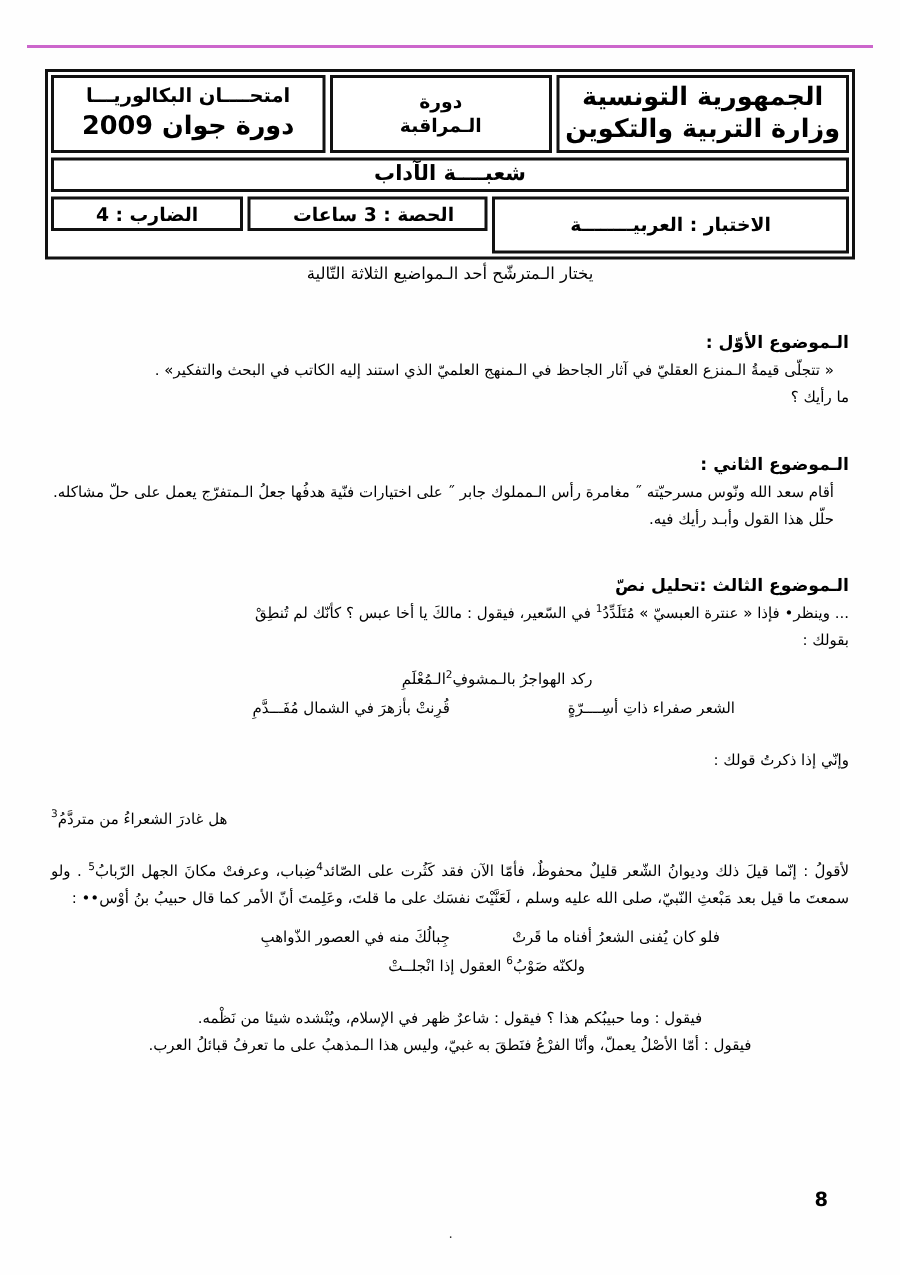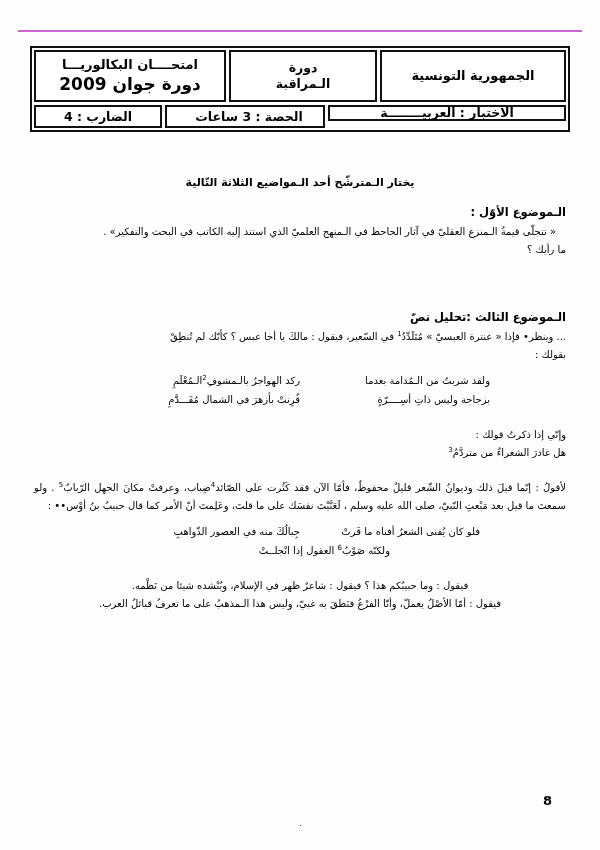--- a/index.html
+++ b/index.html
@@ -65,55 +65,55 @@
     box-sizing: border-box;
   }
 
   .hdr-cell .ln {
     display: block;
     white-space: nowrap;
     line-height: 1.25;
   }
 
   
-  .c-republic { flex: 0 0 186px; font-size: 13px; height: 52px; }
+  .c-republic { flex: 0 0 186px; font-size: 17px; height: 52px; }
   .c-session  { flex: 0 0 148px; font-size: 12.5px; height: 52px; }
   .c-bac      { flex: 1 1 auto;  height: 52px; }
 
   .c-bac .ln.l1 { font-size: 13px; }
   .c-bac .ln.l2 { font-size: 17px; letter-spacing: 1px; }
 
   
   .c-branch {
     flex: 1 1 auto;
     height: 23px;
     font-size: 14px;
     letter-spacing: 1px;
   }
 
   
-  .c-subject { flex: 1 1 auto;  height: 16px; font-size: 12.5px; }
+  .c-subject { flex: 1 1 auto;  height: 38px; font-size: 12.5px; }
   .c-hours   { flex: 0 0 160px; height: 23px; font-size: 12.5px; padding-left: 12px; }
   .c-coef    { flex: 0 0 128px; height: 23px; font-size: 12.5px; }
 
   
   .body-area {
     position: absolute;
     left: 34px;
     top: 176px;
     width: 532px;
     direction: rtl;
     font-family: "DejaVu Sans", "Liberation Sans", sans-serif;
   }
 
   .intro {
     text-align: center;
     font-size: 11px;
-    font-weight: bold;
-    margin: 0 0 16px 0;
+    font-weight: normal;
+    margin: 0 0 32px 0;
   }
 
   .topic {
     margin: 0 0 4px 0;
   }
   .topic-title {
     font-size: 11.5px;
     font-weight: bold;
     margin: 0 0 4px 0;
     text-align: right;
@@ -151,23 +151,24 @@
   .hemistich.first { text-align: right; }
   .hemistich.second { text-align: right; }
 
   .verse-a .hemistich.first  { width: 190px; }
   .verse-a .hemistich.second { width: 190px; }
 
   .verse-b .hemistich.first  { width: 180px; }
   .verse-b .hemistich.second { width: 180px; }
 
   .verse-single {
-    text-align: right;
+    text-align: left;
     font-size: 10px;
     line-height: 1.85;
+    margin-top: 21px;
   }
 
   sup {
     font-size: 7px;
     vertical-align: super;
     line-height: 0;
   }
 
   .page-number {
     position: absolute;
@@ -195,31 +196,37 @@
 
 <div class="page">
 
   <div class="top-rule"></div>
 
   <div class="header-table">
 
     <div class="hdr-row">
       <div class="hdr-cell c-republic">
         <span class="ln">الجمهورية التونسية</span>
+        <span class="ln">وزارة التربية والتكوين</span>
       </div>
       <div class="hdr-cell c-session">
         <span class="ln">دورة</span>
         <span class="ln">الـمراقبة</span>
       </div>
       <div class="hdr-cell c-bac">
         <span class="ln l1">امتحــــان البكالوريـــا</span>
         <span class="ln l2">دورة جوان 2009</span>
       </div>
     </div>
 
+    <div class="hdr-row">
+      <div class="hdr-cell c-branch">
+        <span class="ln">شعبــــة الآداب</span>
+      </div>
+    </div>
 
     <div class="hdr-row">
       <div class="hdr-cell c-subject">
         <span class="ln">الاختبار : العربيــــــــة</span>
       </div>
       <div class="hdr-cell c-hours">
         <span class="ln">الحصة : 3 ساعات</span>
       </div>
       <div class="hdr-cell c-coef">
         <span class="ln">الضارب : 4</span>
@@ -233,41 +240,45 @@
     <p class="intro">يختار الـمترشّح أحد الـمواضيع الثلاثة التّالية</p>
 
     <div class="topic">
       <div class="topic-title">الـموضوع الأوّل :</div>
       <p class="para">« تتجلّى قيمةُ الـمنزع العقليّ في آثار الجاحظ في الـمنهج العلميّ الذي استند إليه الكاتب في البحث والتفكير» .</p>
       <p class="para right">ما رأيك ؟</p>
     </div>
 
     <div class="gap-lg"></div>
 
+    <div class="topic">
+      <div class="topic-title">الـموضوع الثاني :</div>
+      <p class="para">أقام سعد الله ونّوس مسرحيّته ˝ مغامرة رأس الـمملوك جابر ˝ على اختيارات فنّية هدفُها جعلُ الـمتفرّج يعمل على حلّ مشاكله.</p>
+      <p class="para">حلّل هذا القول وأبـد رأيك فيه.</p>
+    </div>
 
     <div class="gap-lg"></div>
 
     <div class="topic">
       <div class="topic-title">الـموضوع الثالث :تحليل نصّ</div>
 
       <p class="para noindent">
         <span>... وينظر• فإذا « عنترة العبسيّ » مُتَلَدِّدُ</span><sup>1</sup>
         <span>في السّعير، فيقول :  مالكَ يا أخا عبس ؟ كأنّك لم تُنطِقْ</span>
       </p>
       <p class="para right">بقولك :</p>
 
       <div class="gap-sm"></div>
 
       <div class="verse-block">
         <div class="verse verse-a">
-          <span class="hemistich first">ولقد شربتُ من الـمُدامة بعدما</span>
           <span class="hemistich second"><span>ركد الهواجرُ بالـمشوفِ</span><sup>2</sup><span>الـمُعْلَمِ</span></span>
         </div>
         <div class="verse verse-a">
-          <span class="hemistich first">بزجاجة وليس ذاتِ أسِــــرّةٍ</span>
+          <span class="hemistich first">الشعر صفراء ذاتِ أسِــــرّةٍ</span>
           <span class="hemistich second">قُرِنتْ بأزهرَ في الشمال مُفَـــدَّمِ</span>
         </div>
       </div>
 
       <div class="gap-md"></div>
 
       <p class="para right">وإنّي إذا ذكرتُ قولك :</p>
 
       <div class="verse-single">
         <span>هل غادرَ الشعراءُ من متردَّمُ</span><sup>3</sup>

